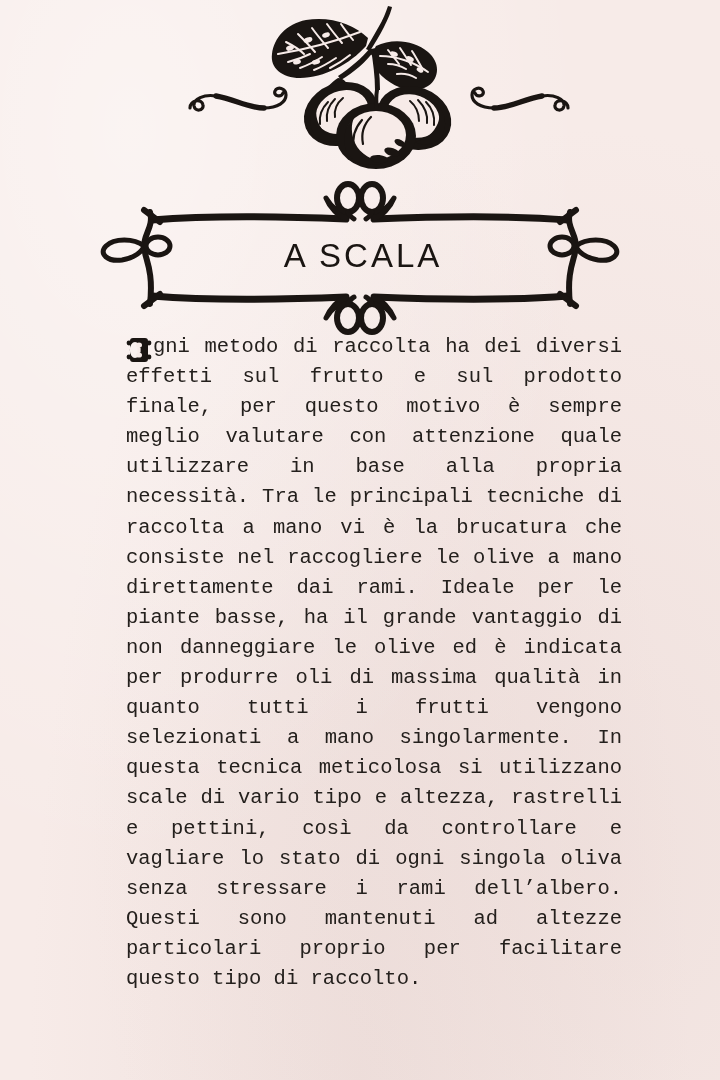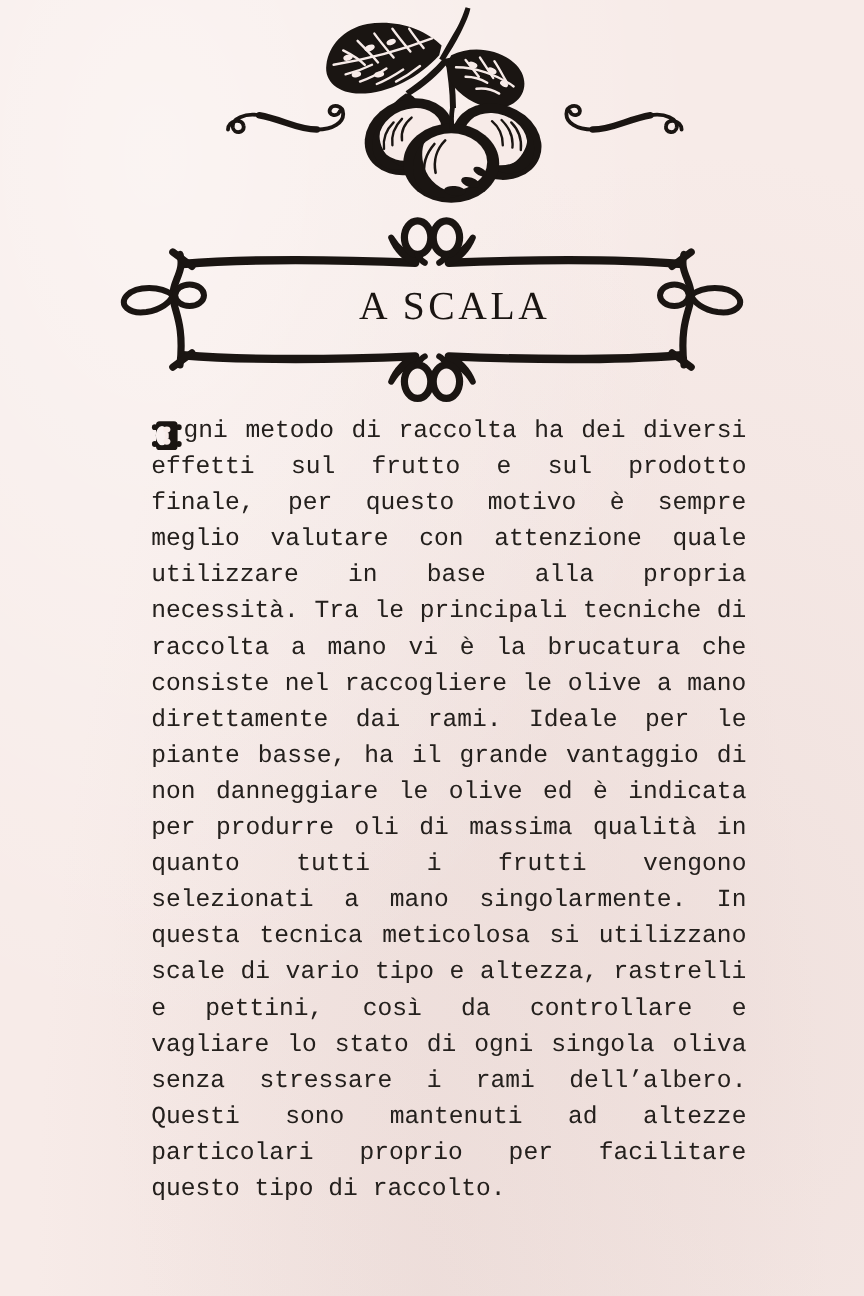--- a/index.html
+++ b/index.html
@@ -70,41 +70,41 @@
     left: 92px;
     top: 176px;
     width: 536px;
     height: 160px;
   }
   .title-frame svg {
     display: block;
   }
   .frame-title {
     position: absolute;
-    left: 16px;
+    left: 0;
     top: 0;
     width: 536px;
     height: 160px;
     display: flex;
     align-items: center;
     justify-content: center;
-    font-family: Liberation Serif, serif;
+    font-family: Liberation Sans, sans-serif;
     font-size: 33px;
     letter-spacing: 3px;
     color: #1a1512;
     padding-left: 6px;
     box-sizing: border-box;
     white-space: nowrap;
   }
 
   
   .body-text {
     position: absolute;
     left: 126px;
-    top: 345px;
+    top: 332px;
     width: 496px;
     font-size: 20.5px;
     line-height: 30.1px;
     color: #24201d;
     text-align: justify;
     text-justify: inter-word;
     letter-spacing: 0px;
     word-spacing: 0px;
   }
   .body-text p {

